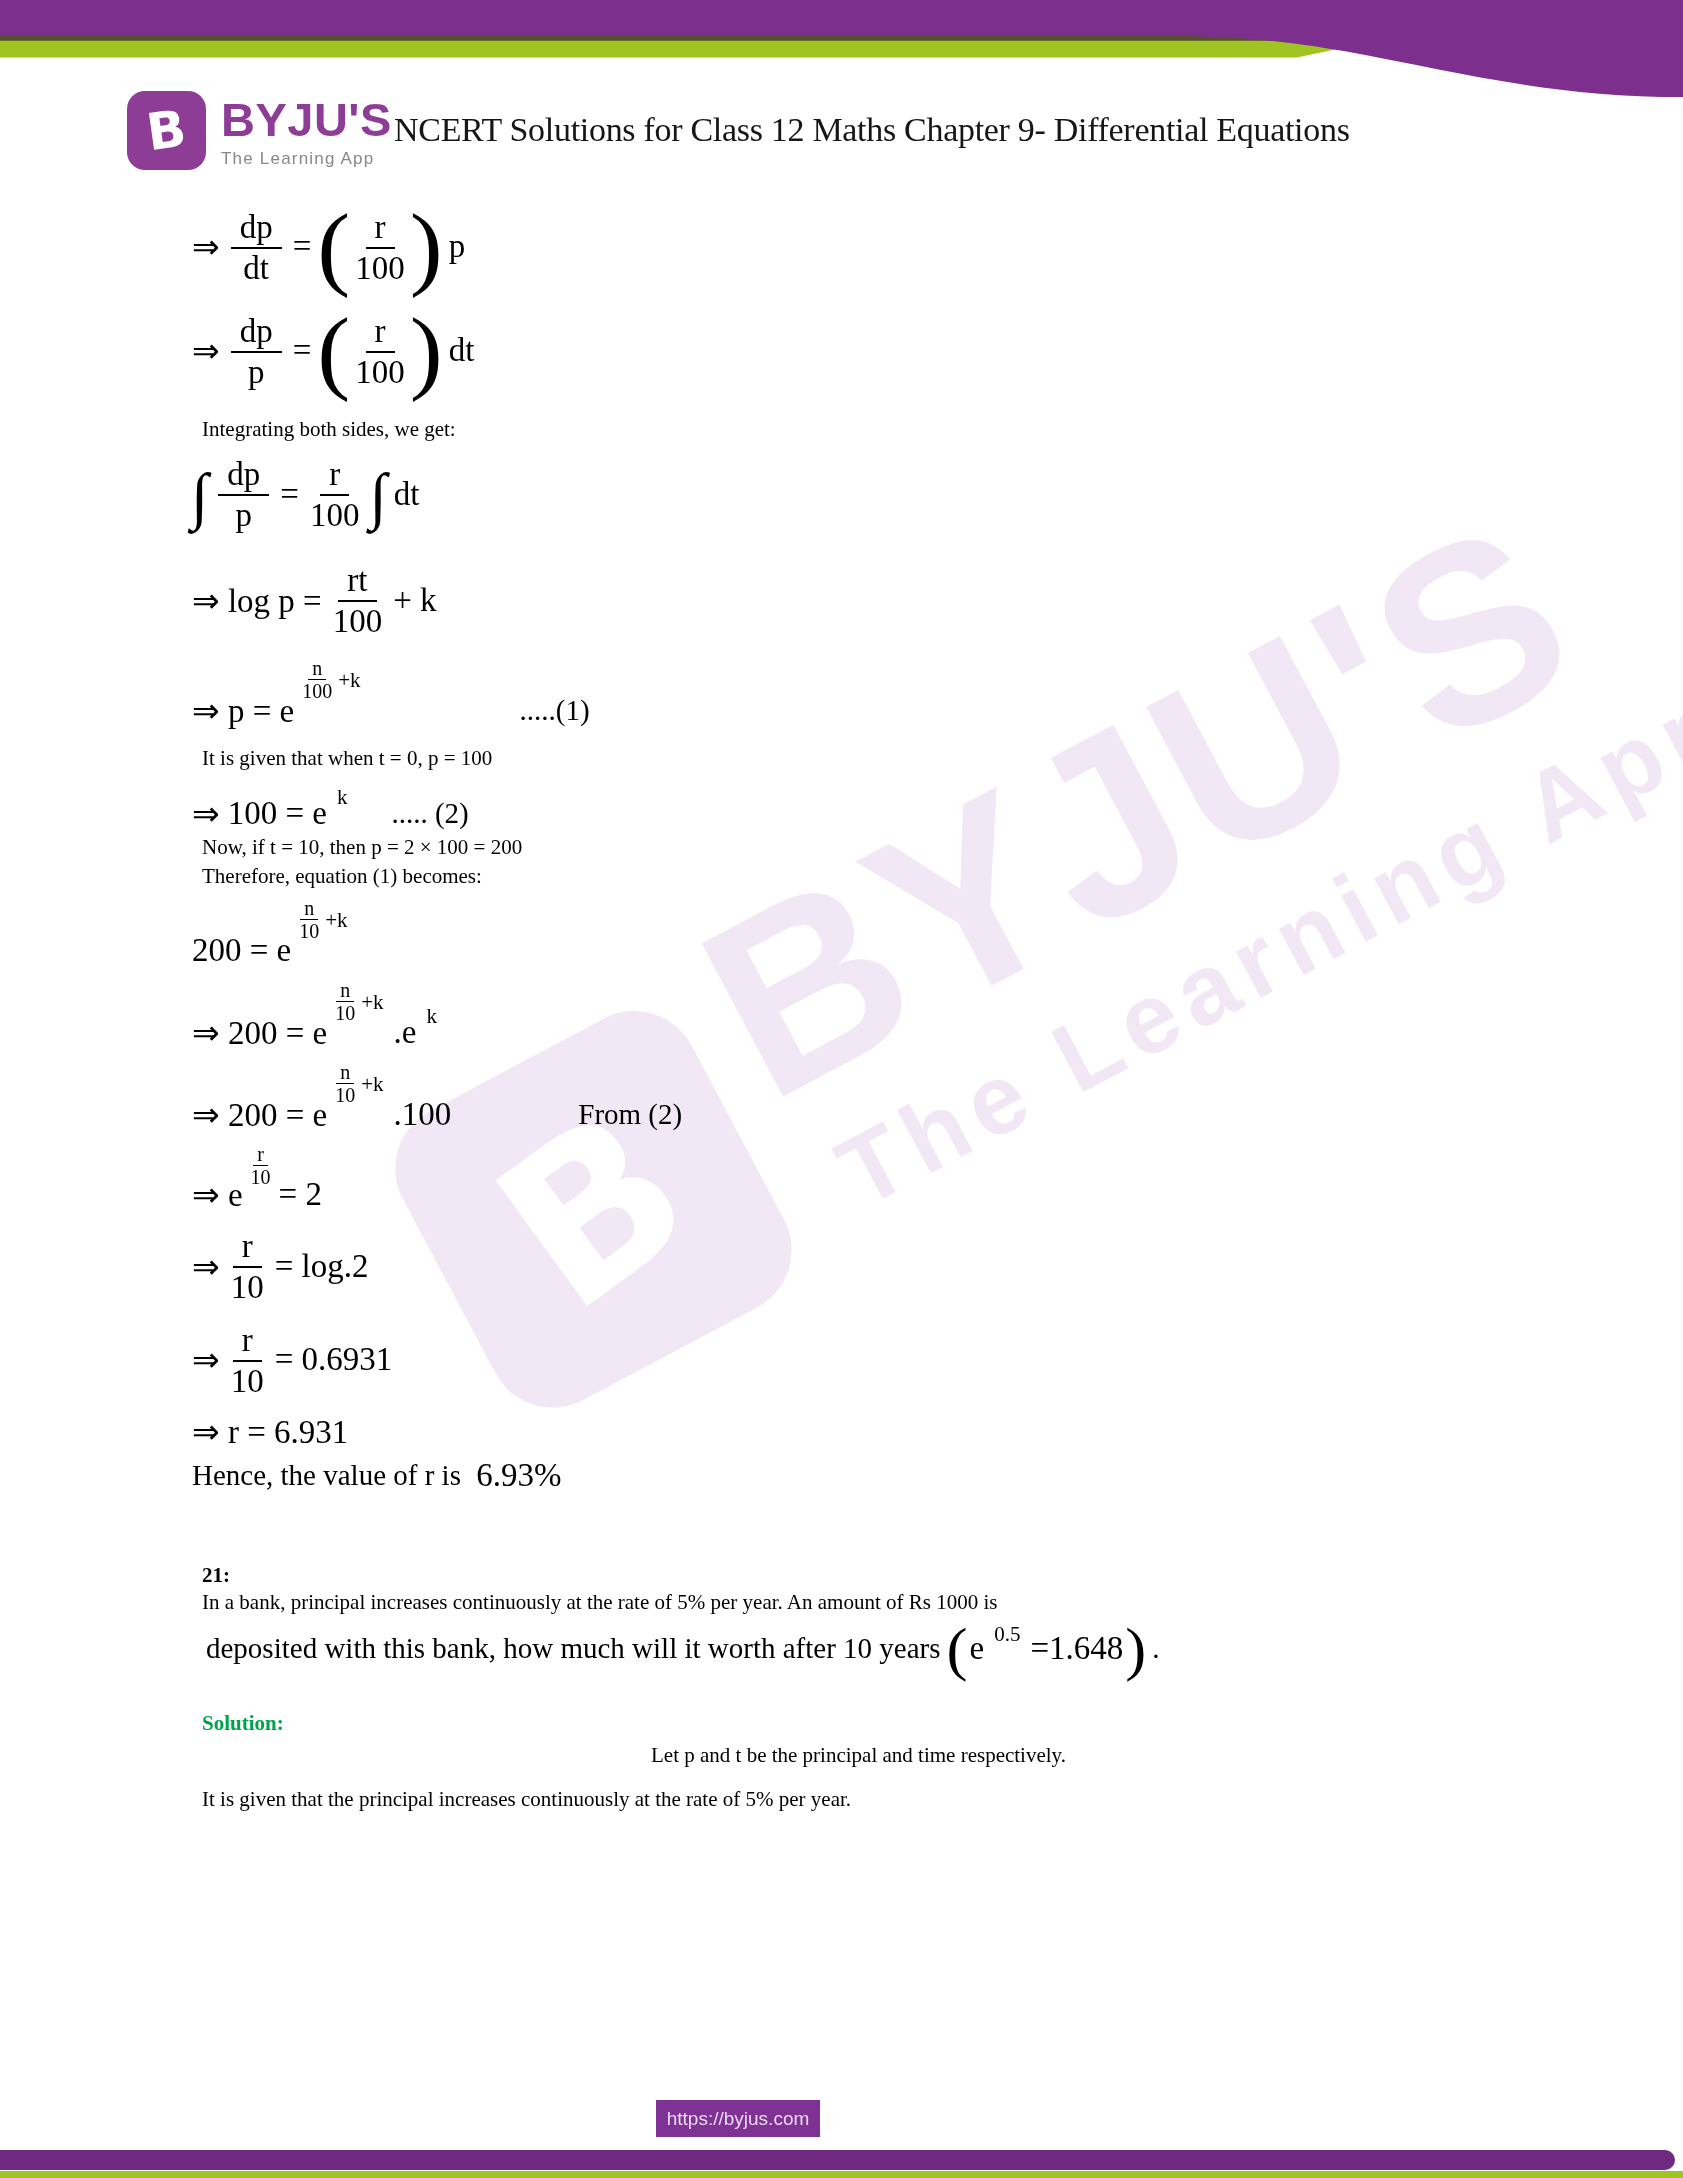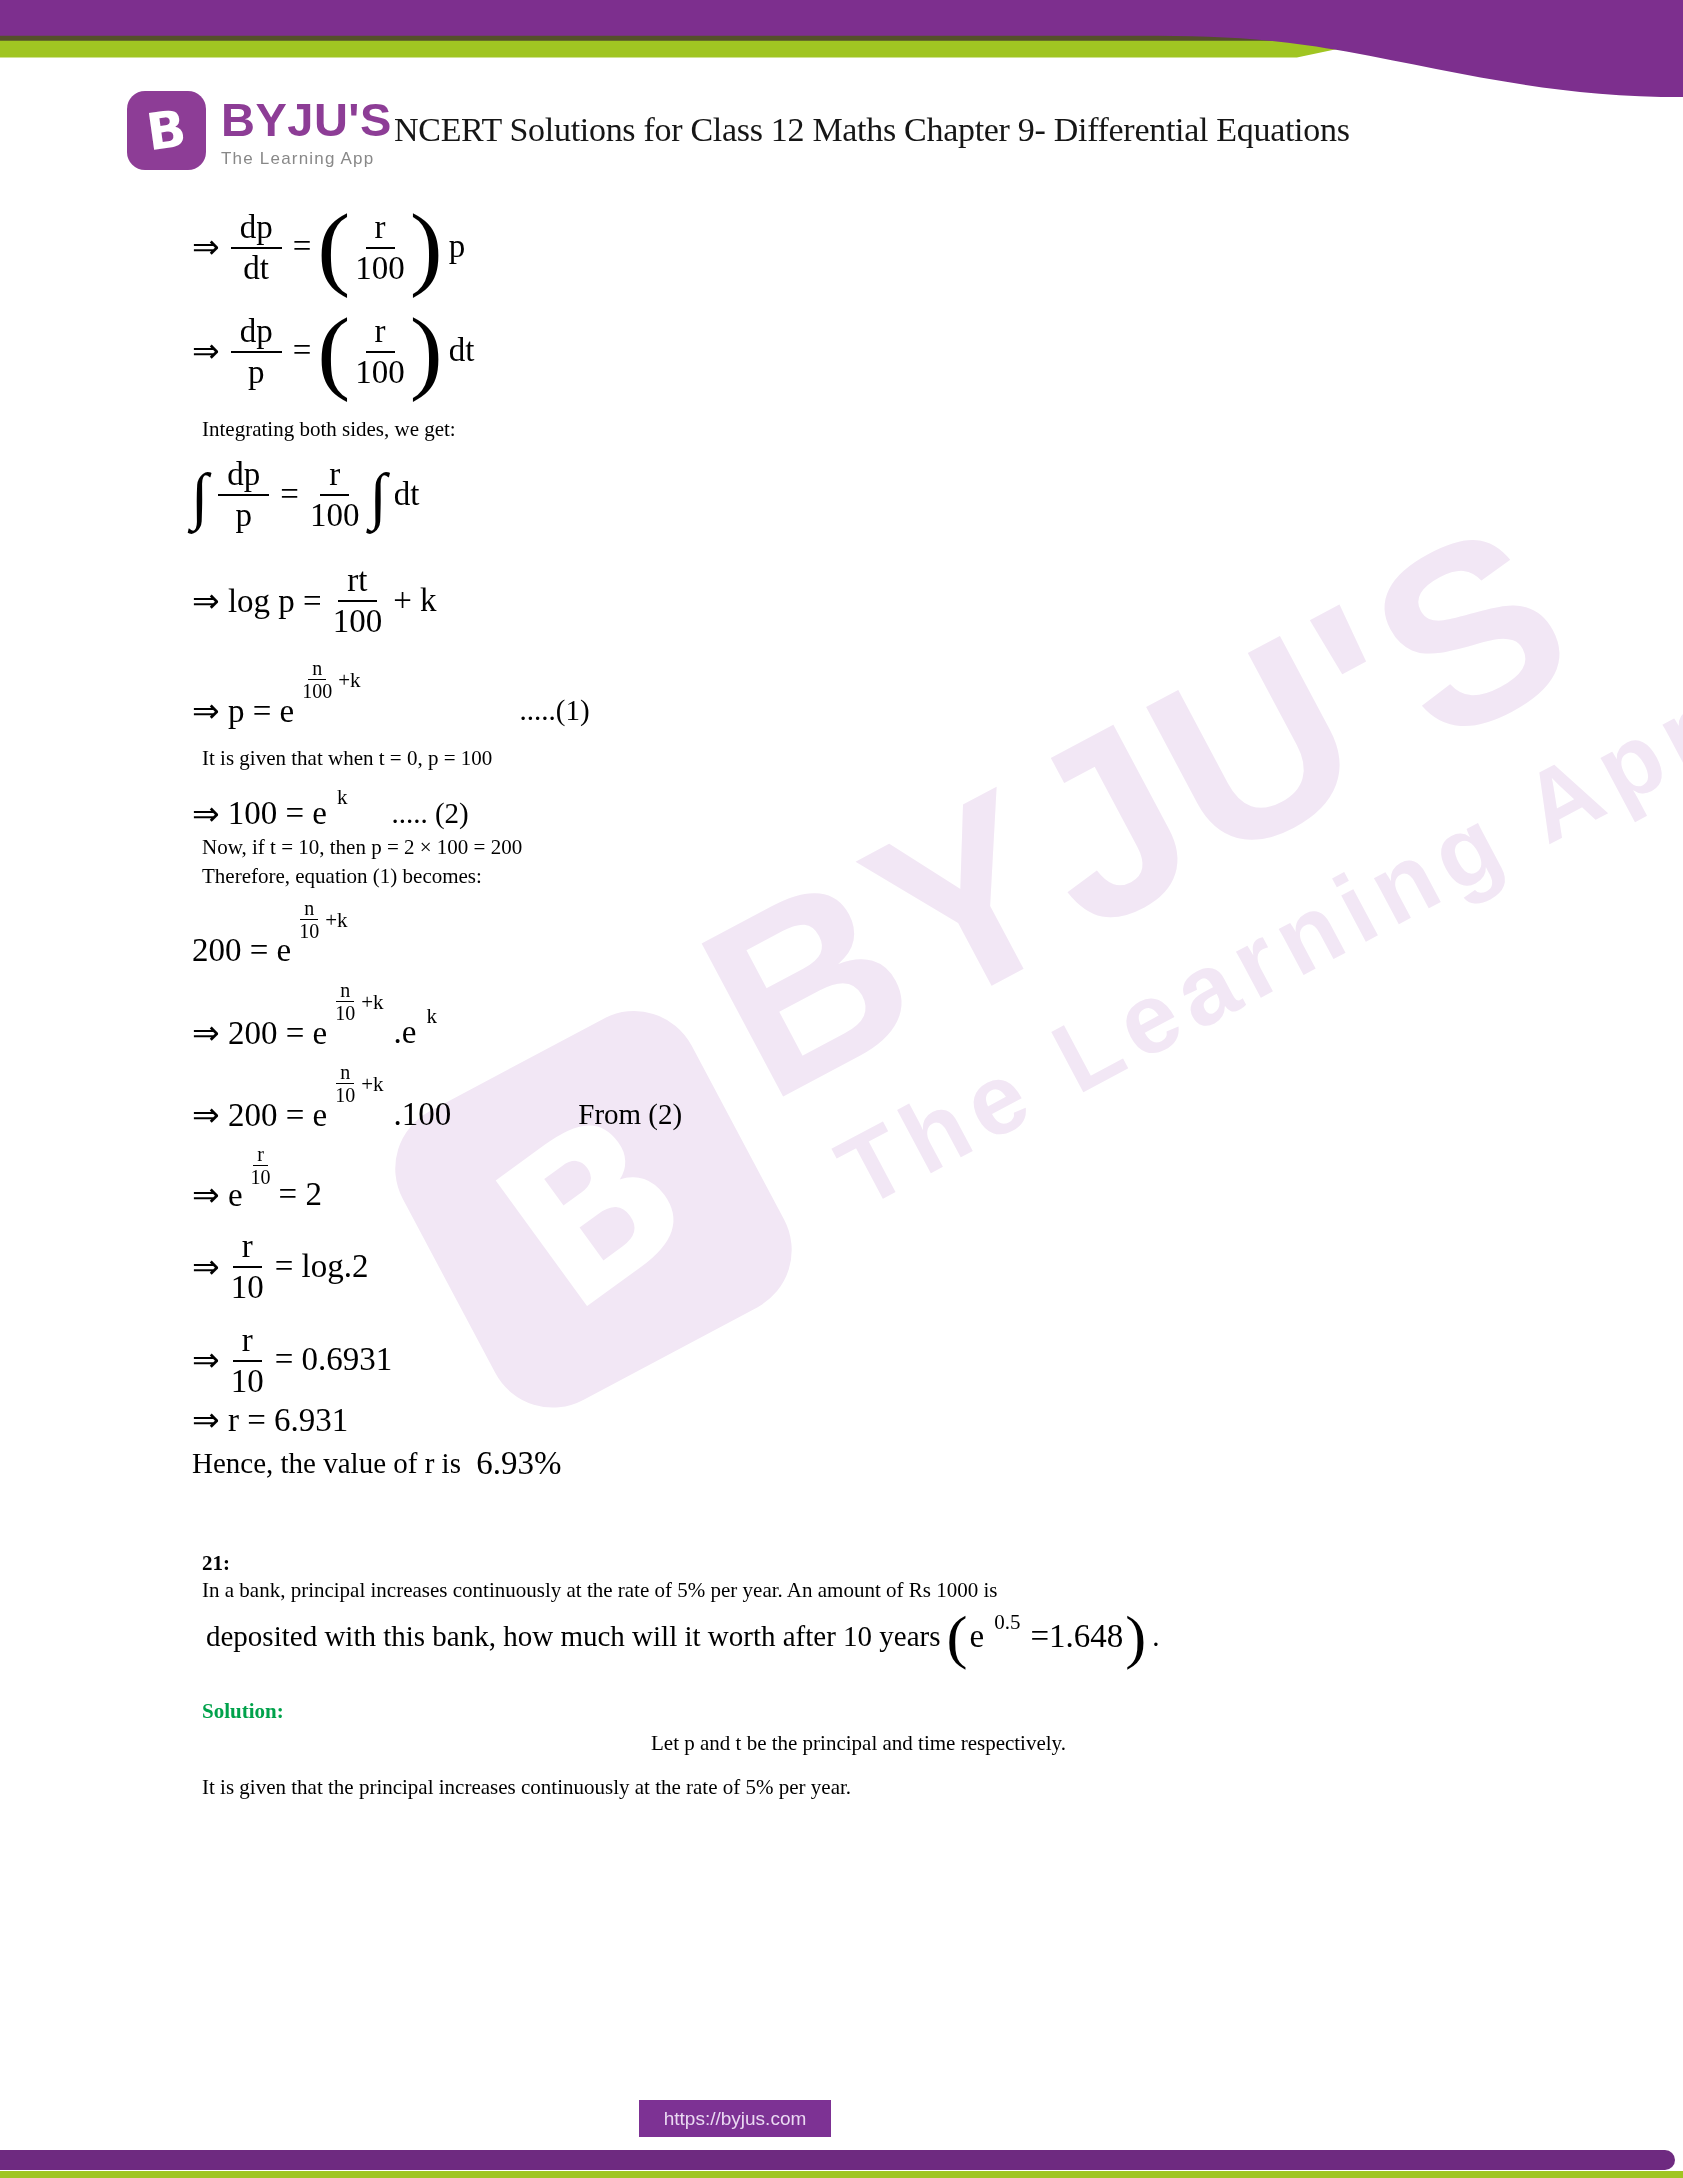--- a/index.html
+++ b/index.html
@@ -55,21 +55,21 @@
   .frac.sfrac { font-size:20px; line-height:1.05; margin:0 2px; }
   .frac.sfrac .num { border-bottom:1.6px solid #000; padding:0 4px; }
   .sup { display:inline-flex; align-items:center; font-size:21px; margin:0 2px; }
   .paren { display:inline-flex; align-items:center; margin:0 2px; }
   .pglyph { font-size:99px; line-height:0; font-family:"Liberation Serif", serif; transform:scaleY(0.95); }
   .paren .pmid { display:inline-flex; align-items:center; margin:0 -2px; }
   .paren.pm .pglyph { font-size:63px; }
   .int { font-size:63px; line-height:0; display:inline-block; margin:0 3px; transform:translateY(2px); }
 
   
-  .footer-link { position:absolute; left:639px; top:2100px; width:192px; height:37px;
+  .footer-link { position:absolute; left:656px; top:2100px; width:164px; height:37px;
     background:var(--footer_box); color:var(--footer_text);
     font:400 19px "Liberation Sans", sans-serif; display:flex; align-items:center; justify-content:center;
     z-index:3; cursor:pointer; }
   .bottom-band { position:absolute; left:0; top:2150px; width:1675px; height:20px;
     background:var(--purple_dark); border-radius:0 10px 10px 0; z-index:3; }
   .bottom-green { position:absolute; left:0; top:2171px; width:1683px; height:7px; background:var(--green); z-index:3; }
 </style>
 </head>
 <body>
 
@@ -245,21 +245,21 @@
         <span class="tok">= log.2</span>
       </div>
       <div class="row eq" style="margin-top: 14px;">
         <span class="tok">⇒</span>
         <span class="frac">
           <span class="num">r</span>
           <span class="den">10</span>
         </span>
         <span class="tok">= 0.6931</span>
       </div>
-      <div class="row eq" style="">
+      <div class="row eq" style="margin-top: 12px;">
         <span class="tok">⇒ r = 6.931</span>
       </div>
       <div class="row eq baseline" style="margin-top: 6px;">
         <span class="tok b">Hence, the value of r is </span>
         <span class="tok">6.93%</span>
       </div>
       <div class="row heading" style="margin-top: 69px;">21:</div>
       <div class="row text" style="margin-top: 2px;">In a bank, principal increases continuously at the rate of 5% per year. An amount of Rs 1000 is</div>
       <div class="row eq qline" style="margin-top: 6px;">
         <span class="tok b">deposited with this bank, how much will it worth after 10 years</span>

